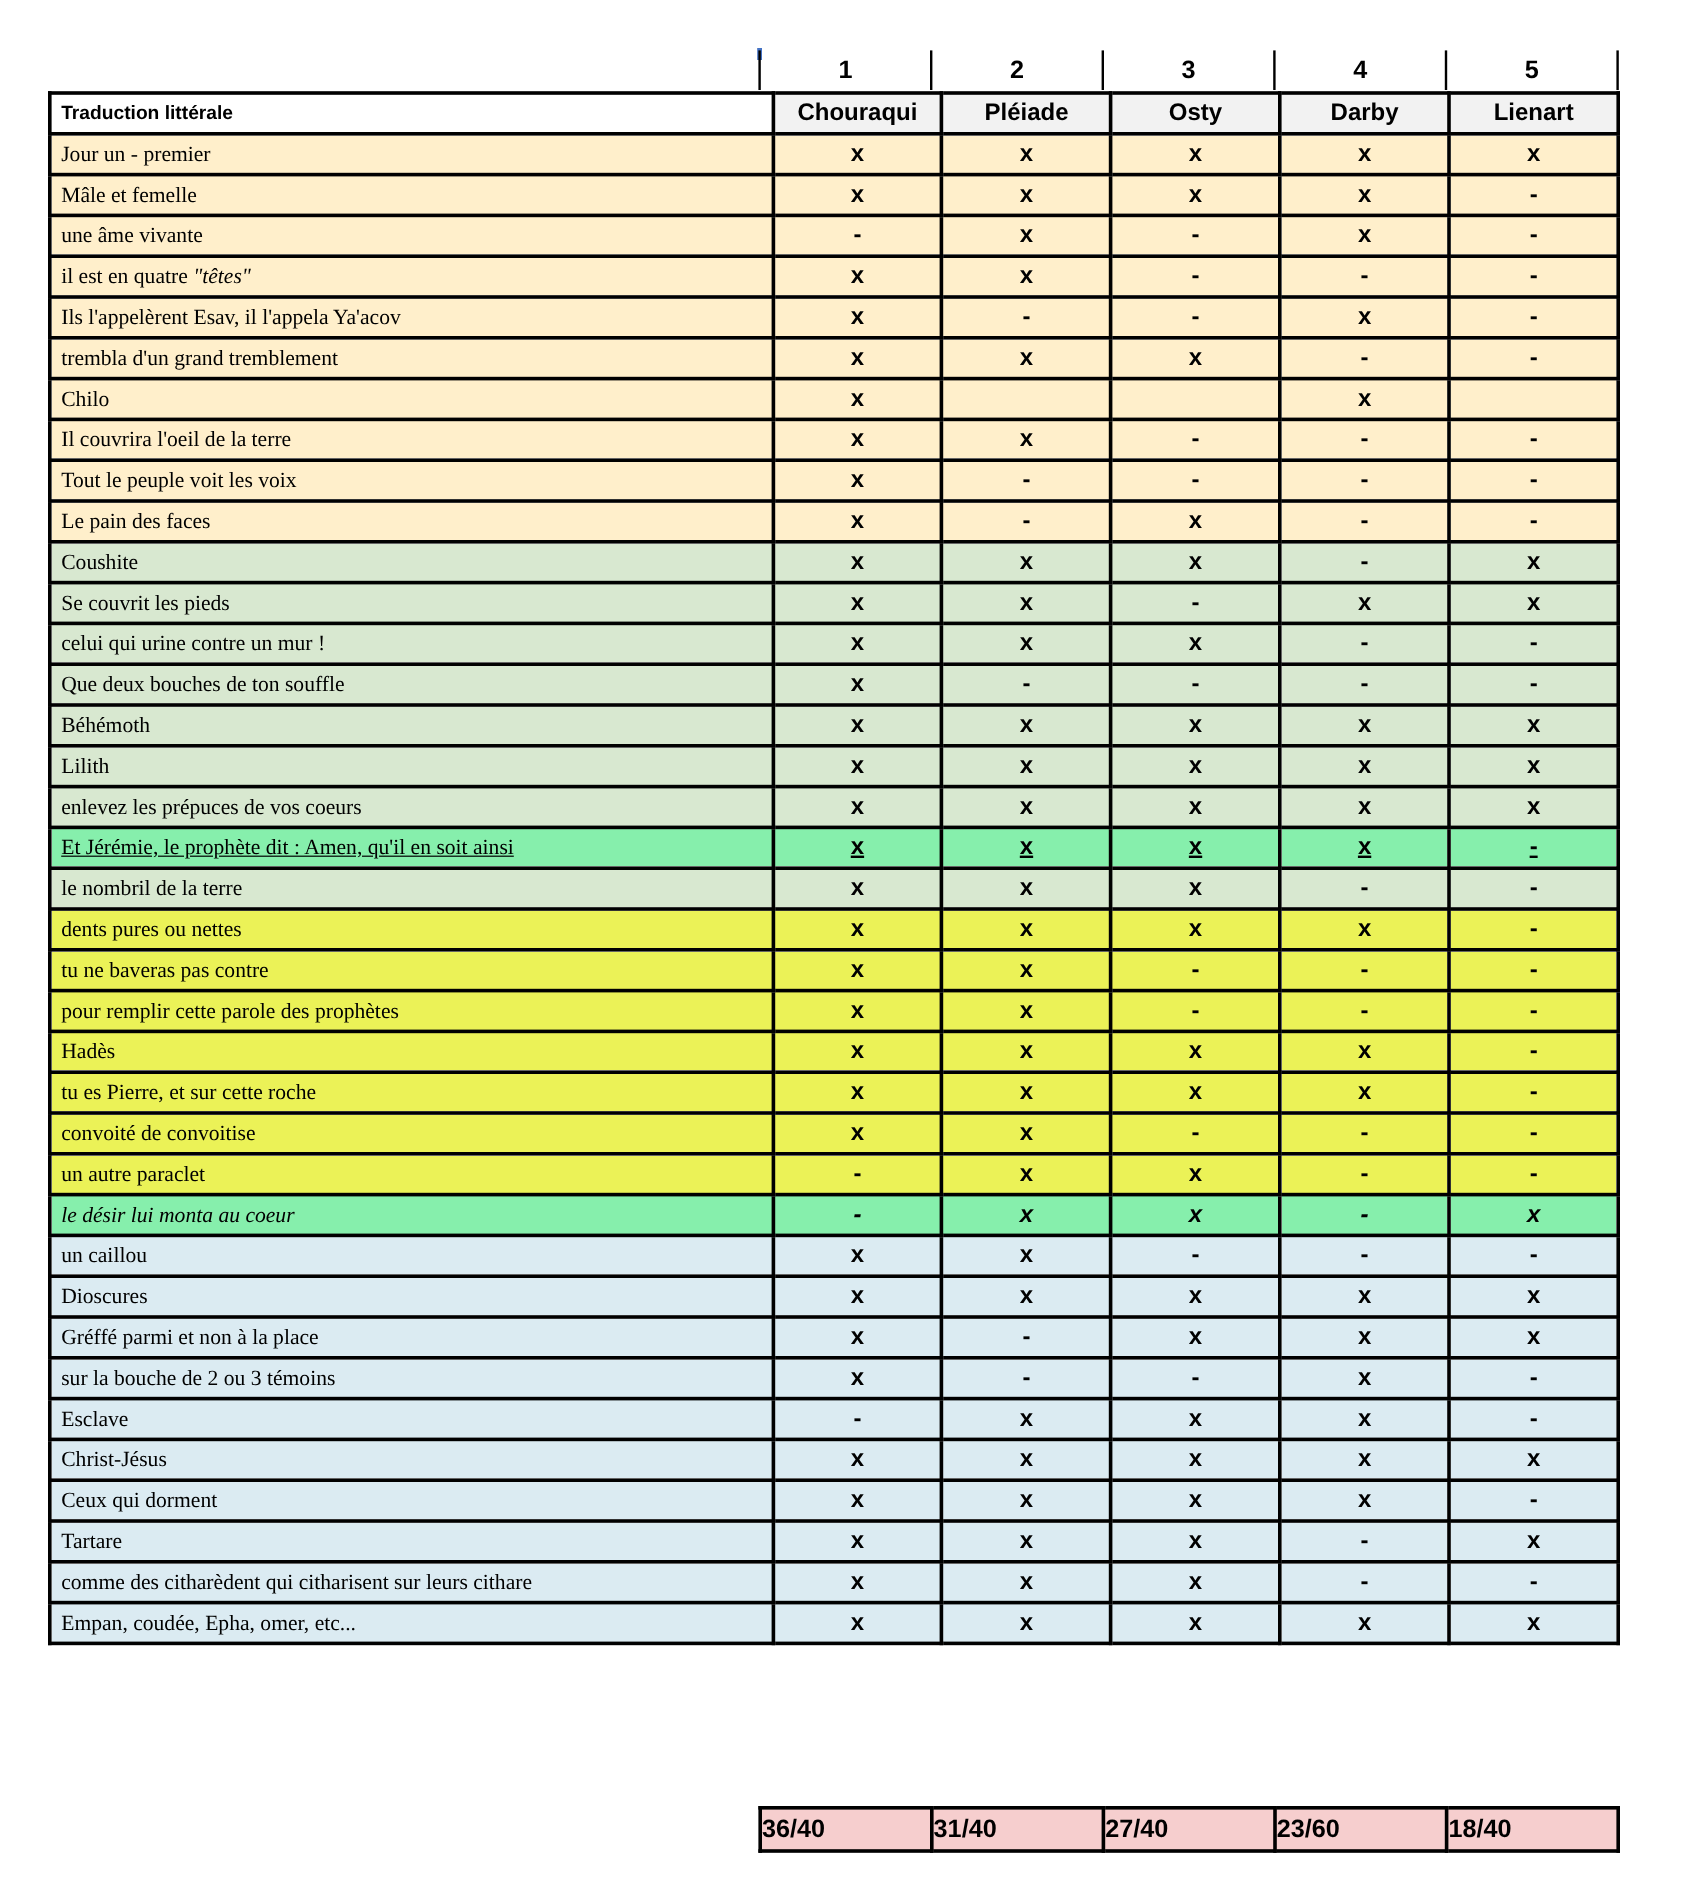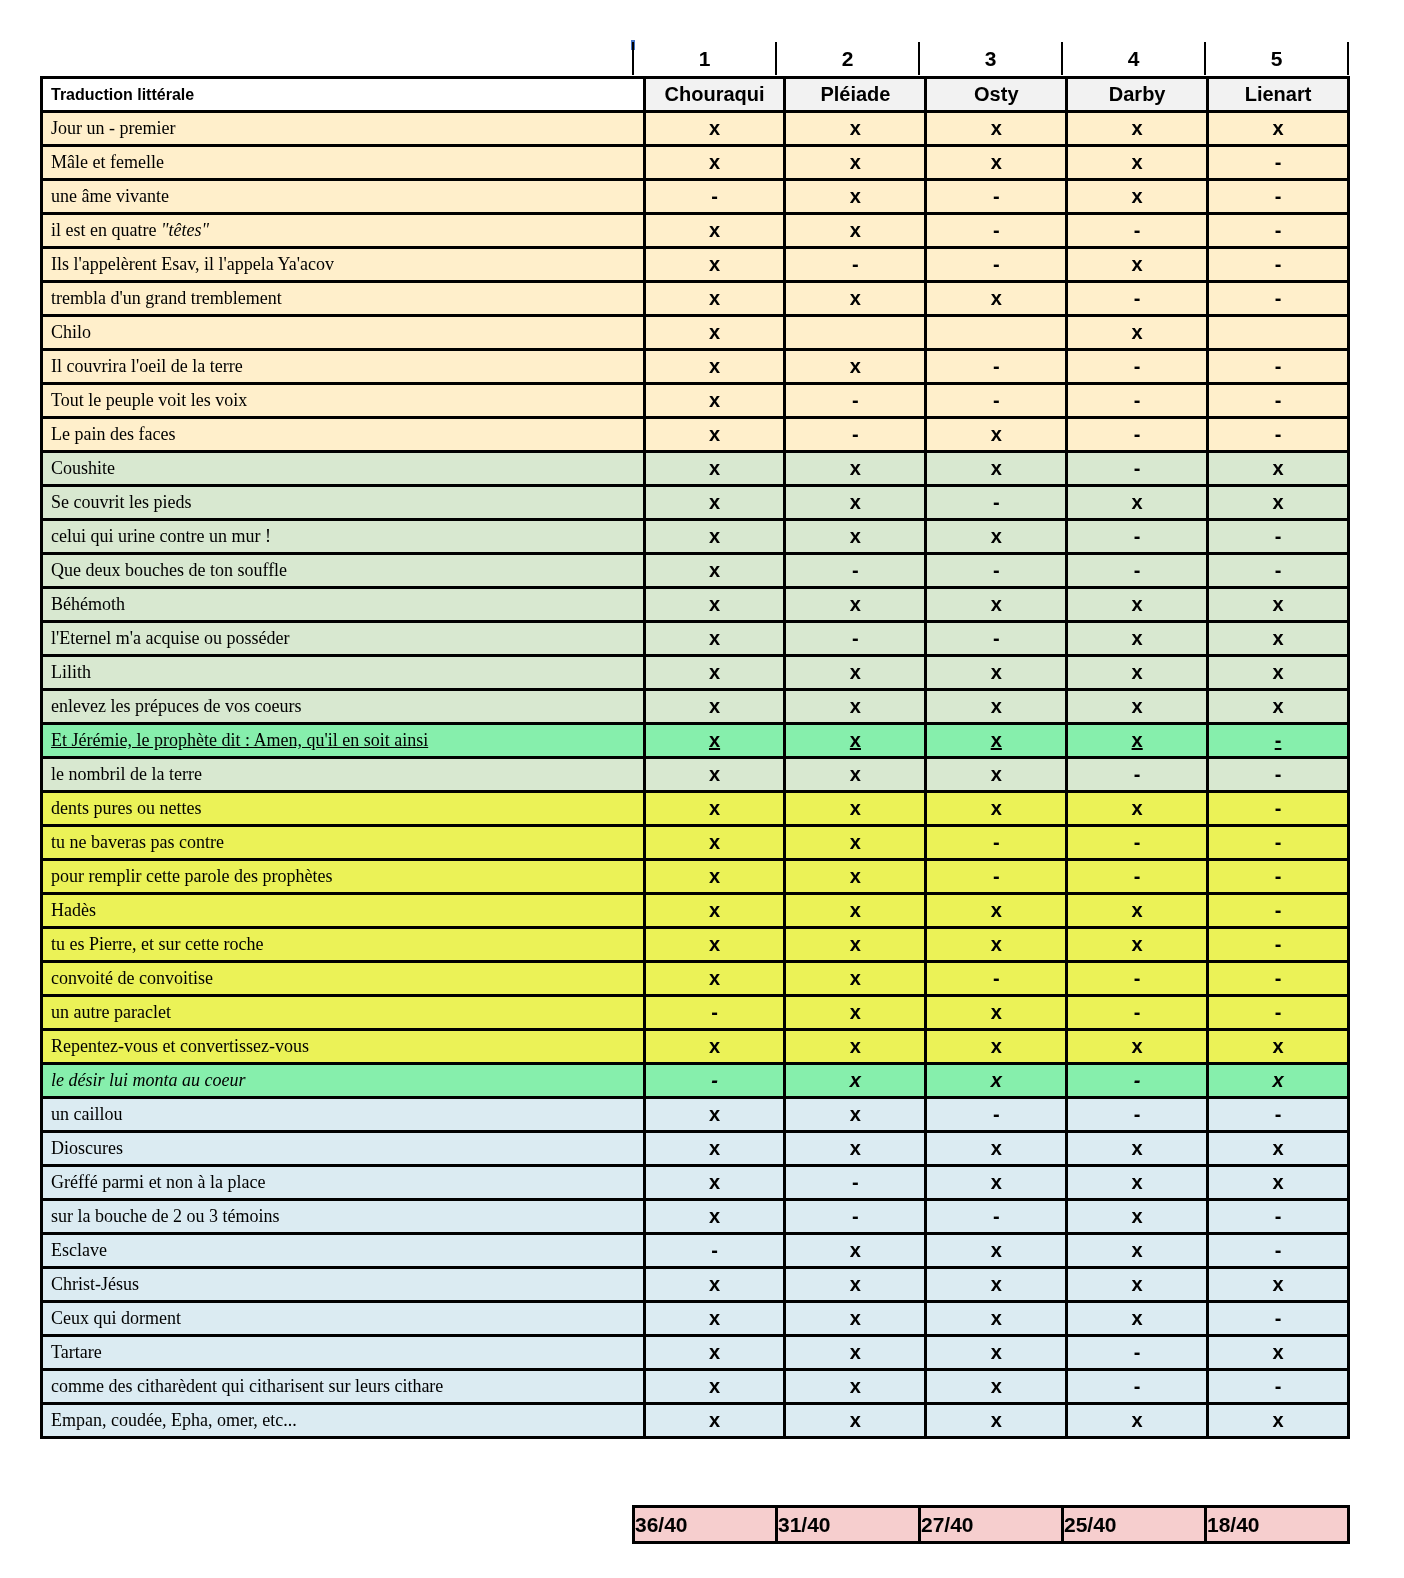--- a/index.html
+++ b/index.html
@@ -218,28 +218,20 @@
         </tr>
         <tr style="background: rgb(216, 232, 208);">
           <td class="label">Béhémoth</td>
           <td class="mark">x</td>
           <td class="mark">x</td>
           <td class="mark">x</td>
           <td class="mark">x</td>
           <td class="mark">x</td>
         </tr>
         <tr style="background: rgb(216, 232, 208);">
-          <td class="label">l'Eternel m'a acquise ou posséder</td>
-          <td class="mark">x</td>
-          <td class="mark">-</td>
-          <td class="mark">-</td>
-          <td class="mark">x</td>
-          <td class="mark">x</td>
-        </tr>
-        <tr style="background: rgb(216, 232, 208);">
           <td class="label">Lilith</td>
           <td class="mark">x</td>
           <td class="mark">x</td>
           <td class="mark">x</td>
           <td class="mark">x</td>
           <td class="mark">x</td>
         </tr>
         <tr style="background: rgb(216, 232, 208);">
           <td class="label">enlevez les prépuces de vos coeurs</td>
           <td class="mark">x</td>
@@ -312,28 +304,20 @@
           <td class="mark">-</td>
           <td class="mark">-</td>
         </tr>
         <tr style="background: rgb(235, 242, 87);">
           <td class="label">un autre paraclet</td>
           <td class="mark">-</td>
           <td class="mark">x</td>
           <td class="mark">x</td>
           <td class="mark">-</td>
           <td class="mark">-</td>
-        </tr>
-        <tr style="background: rgb(235, 242, 87);">
-          <td class="label">Repentez-vous et convertissez-vous</td>
-          <td class="mark">x</td>
-          <td class="mark">x</td>
-          <td class="mark">x</td>
-          <td class="mark">x</td>
-          <td class="mark">x</td>
         </tr>
         <tr style="background: #86efac; font-style: italic;">
           <td class="label">le désir lui monta au coeur</td>
           <td class="mark">-</td>
           <td class="mark">x</td>
           <td class="mark">x</td>
           <td class="mark">-</td>
           <td class="mark">x</td>
         </tr>
         <tr style="background: rgb(219, 235, 242);">
@@ -418,19 +402,19 @@
         </tr>
       </tbody>
   </table>
 
   <table class="totals">
     <tbody>
       <tr id="totals-tr">
           <td class="total" style="background: rgb(246, 206, 206);">36/40</td>
           <td class="total" style="background: rgb(246, 206, 206);">31/40</td>
           <td class="total" style="background: rgb(246, 206, 206);">27/40</td>
-          <td class="total" style="background: rgb(246, 206, 206);">25/40</td>
+          <td class="total" style="background: rgb(246, 206, 206);">23/60</td>
           <td class="total" style="background: rgb(246, 206, 206);">18/40</td>
         </tr>
     </tbody>
   </table>
 
 </div>
 
 </body></html>

